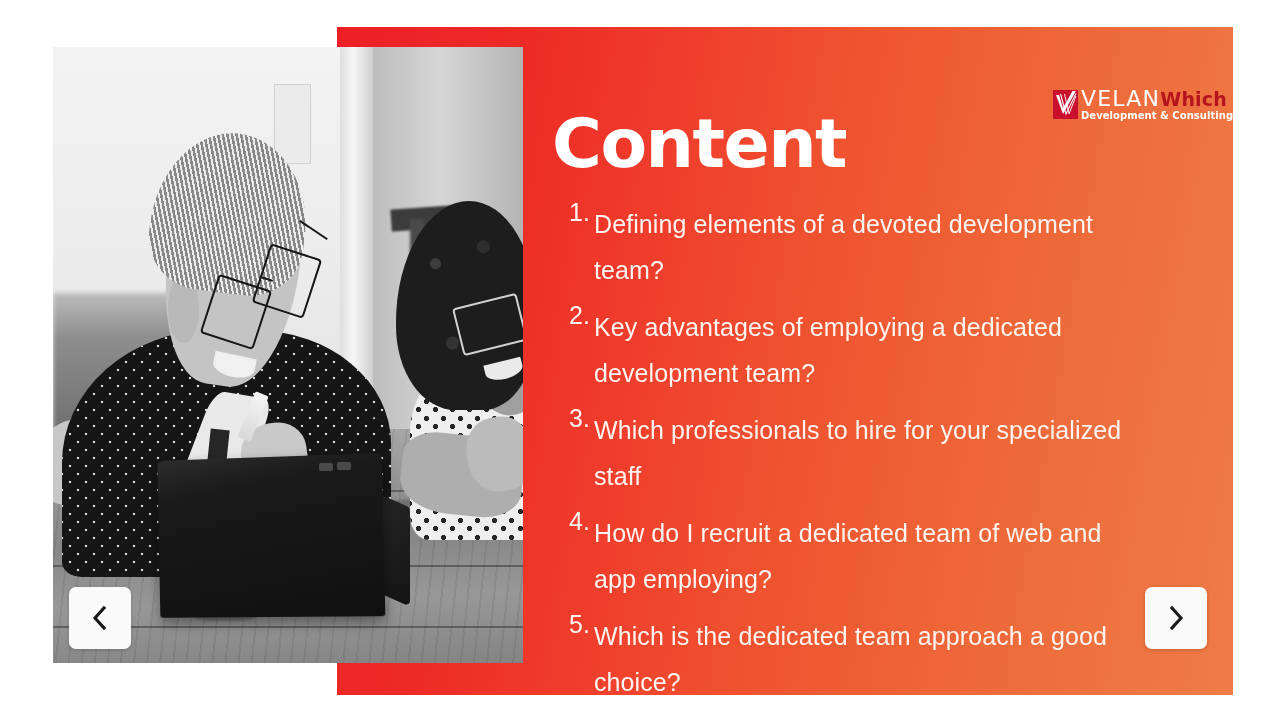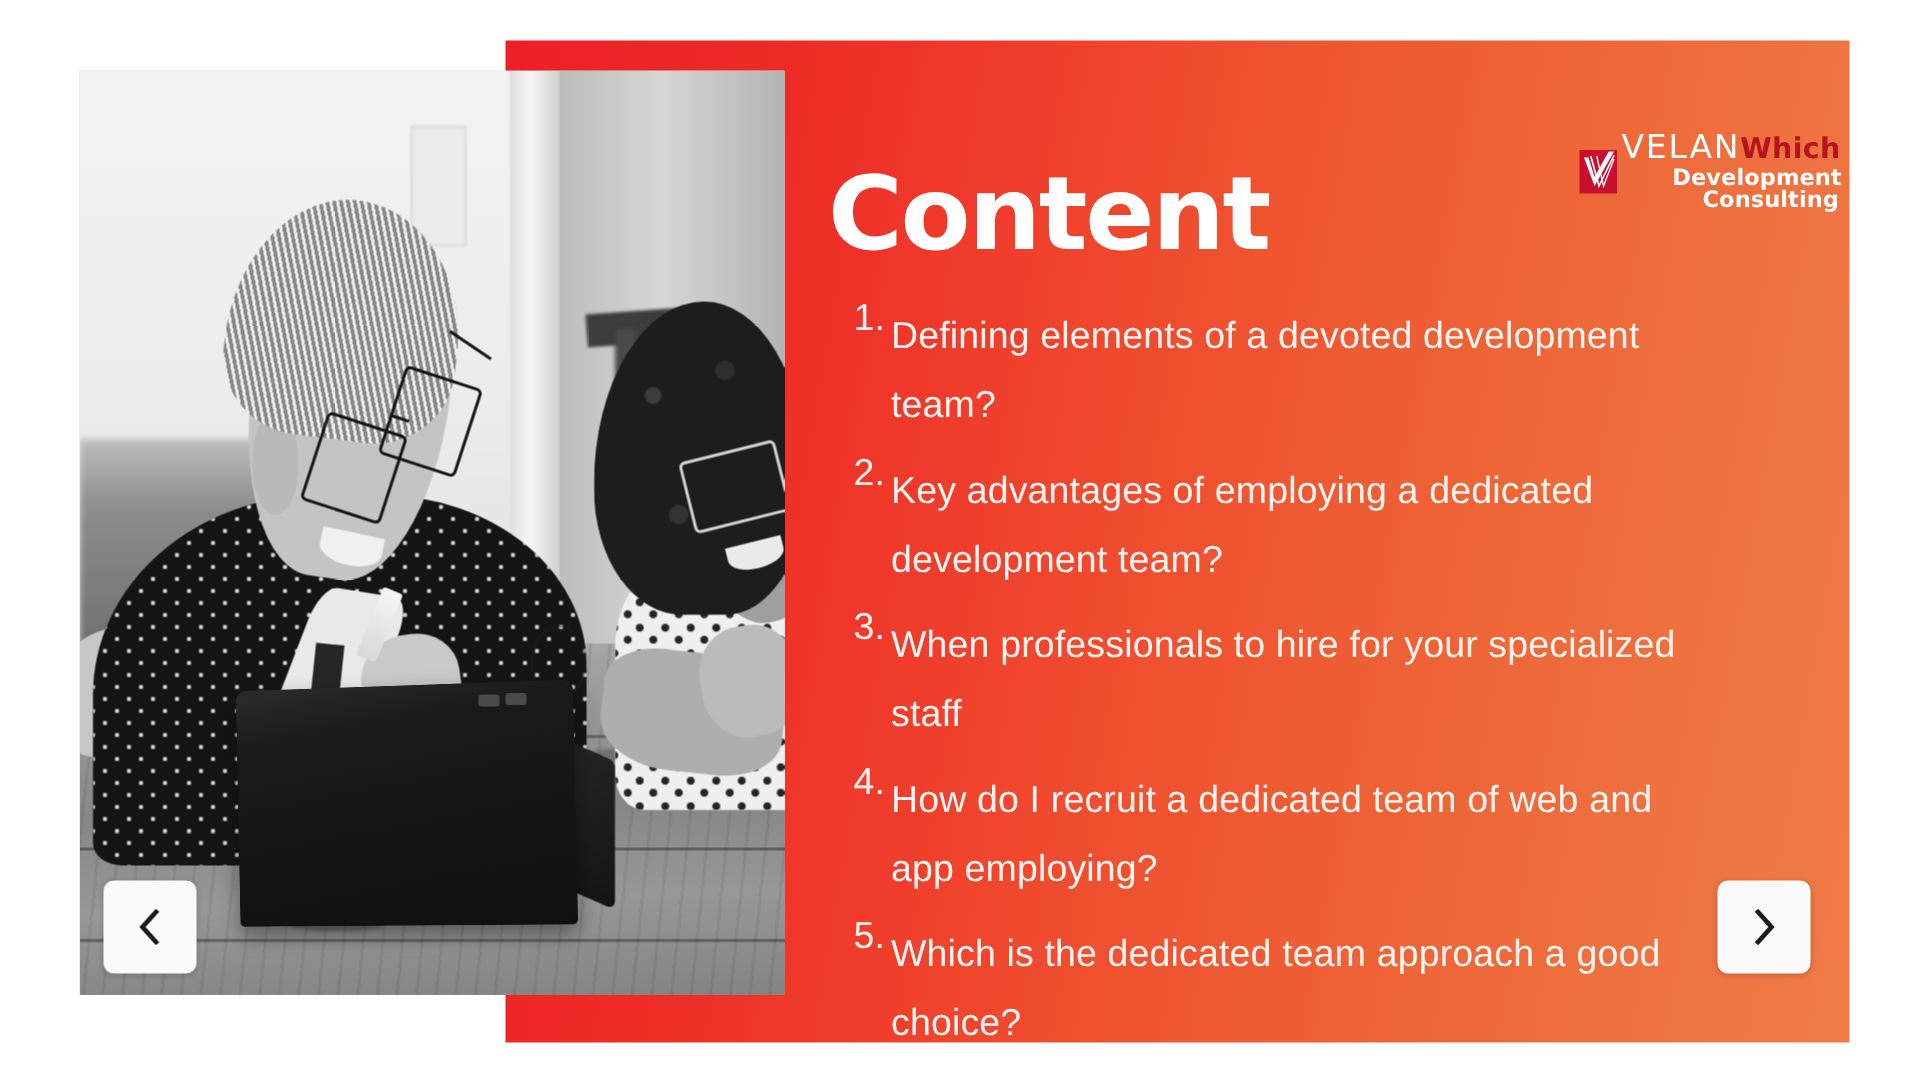--- a/index.html
+++ b/index.html
@@ -406,21 +406,21 @@
     color: #ffffff;
   }
   .logo-apps {
     font-size: 19px;
     font-weight: 700;
     letter-spacing: 0.2px;
     color: #b5131d;
   }
   .logo-tagline {
     margin-top: 1px;
-    font-size: 15px;
+    font-size: 10px;
     font-weight: 700;
     letter-spacing: 0.05px;
     color: #ffffff;
     text-align: center;
     font-family: "DejaVu Sans", sans-serif;
   }
 
   
   .nav-btn {
     position: absolute;
@@ -507,21 +507,21 @@
     <li class="list-item">
       <span class="list-num">1.</span>
       <span class="list-text">Defining elements of a devoted development team?</span>
     </li>
     <li class="list-item">
       <span class="list-num">2.</span>
       <span class="list-text">Key advantages of employing a dedicated development team?</span>
     </li>
     <li class="list-item">
       <span class="list-num">3.</span>
-      <span class="list-text">When professionals to hire for your specialized staff</span>
+      <span class="list-text">Which professionals to hire for your specialized staff</span>
     </li>
     <li class="list-item">
       <span class="list-num">4.</span>
       <span class="list-text">How do I recruit a dedicated team of web and app employing?</span>
     </li>
     <li class="list-item">
       <span class="list-num">5.</span>
       <span class="list-text">Which is the dedicated team approach a good choice?</span>
     </li>
   </ol>

